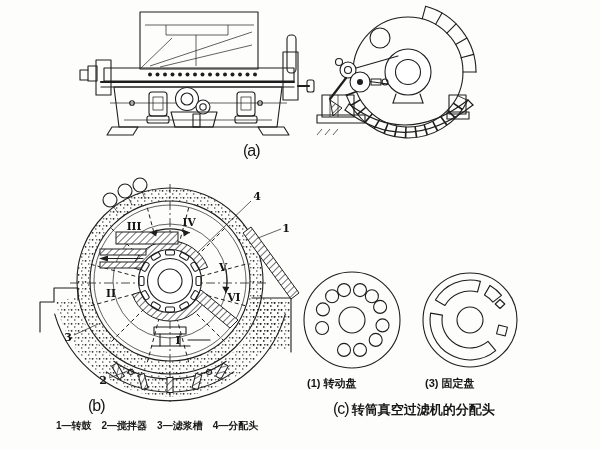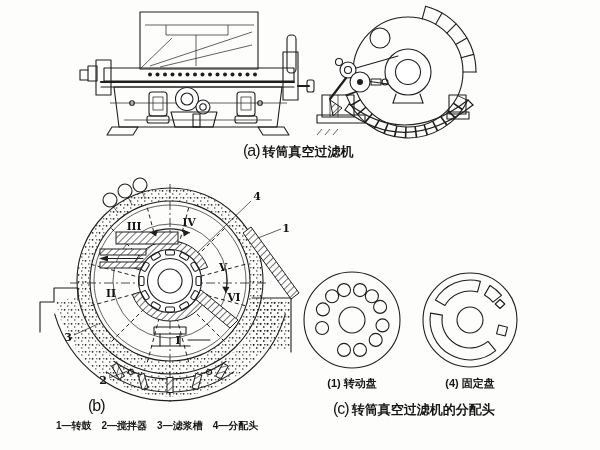--- a/index.html
+++ b/index.html
@@ -18,21 +18,21 @@
   .ht{fill:url(#hatch);stroke:#1e1e1e;stroke-width:1;}
   .st{fill:url(#stip);stroke:none;}
   .wf{fill:#fff;stroke:#1e1e1e;stroke-width:1.1;}
   .ink{fill:#1e1e1e;stroke:none;}
   .zlabel{font:bold 10.5px "DejaVu Serif",serif;fill:#141414;}
   .plabel{font:bold 11px "DejaVu Serif",serif;fill:#141414;}
   
   .caption{position:absolute;display:flex;align-items:baseline;gap:3px;white-space:nowrap;}
   .caption .letter{font-size:16px;font-weight:400;letter-spacing:-1px;}
   .caption .ctext{font-size:13px;font-weight:700;}
-  .sublabel{position:absolute;font-size:11px;font-weight:700;text-align:center;white-space:nowrap;}
+  .sublabel{position:absolute;font-size:11px;font-weight:700;white-space:nowrap;}
   .legend{position:absolute;font-size:10px;font-weight:700;white-space:nowrap;}
 </style>
 </head>
 <body>
 
 <div class="page">
 
   <svg class="art" width="600" height="450" viewBox="0 0 600 450">
     <defs>
       <pattern id="stip" width="7" height="7" patternUnits="userSpaceOnUse">
@@ -299,30 +299,29 @@
       <path class="ln" d="M435.4,300 A40,40 0 0 1 480.4,281.4 L477.5,292 A29,29 0 0 0 444.9,305.5 Z"></path>
       <path class="ln" d="M490,285.4 A40,40 0 0 1 501.5,295.4 L492.9,302.1 A29,29 0 0 0 484.5,294.9 Z"></path>
 
       <polygon class="ln" points="500,299.5 504.8,304 500,308.5 495.2,304"></polygon>
       <rect class="ln" x="497.5" y="326" width="9" height="9" transform="rotate(14,502,330.5)"></rect>
     </g>
   </svg>
 
   <div class="caption" style="left:243px;top:142px;">
     <span class="letter">(a)</span>
-    <span class="ctext">转筒真空过滤机</span>
   </div>
 
   <div class="caption" style="left:88px;top:397px;">
     <span class="letter">(b)</span>
   </div>
 
   <div class="legend" style="left:56px;top:419px;">1—转鼓　2—搅拌器　3—滤浆槽　4—分配头</div>
 
   <div class="sublabel" style="left:307px;top:376px;width:90px;">(1) 转动盘</div>
-  <div class="sublabel" style="left:425px;top:376px;width:90px;">(4) 固定盘</div>
+  <div class="sublabel" style="left:425px;top:376px;width:90px;">(3) 固定盘</div>
 
   <div class="caption" style="left:333px;top:400px;">
     <span class="letter">(c)</span>
     <span class="ctext">转筒真空过滤机的分配头</span>
   </div>
 
 </div>
 
 </body></html>

